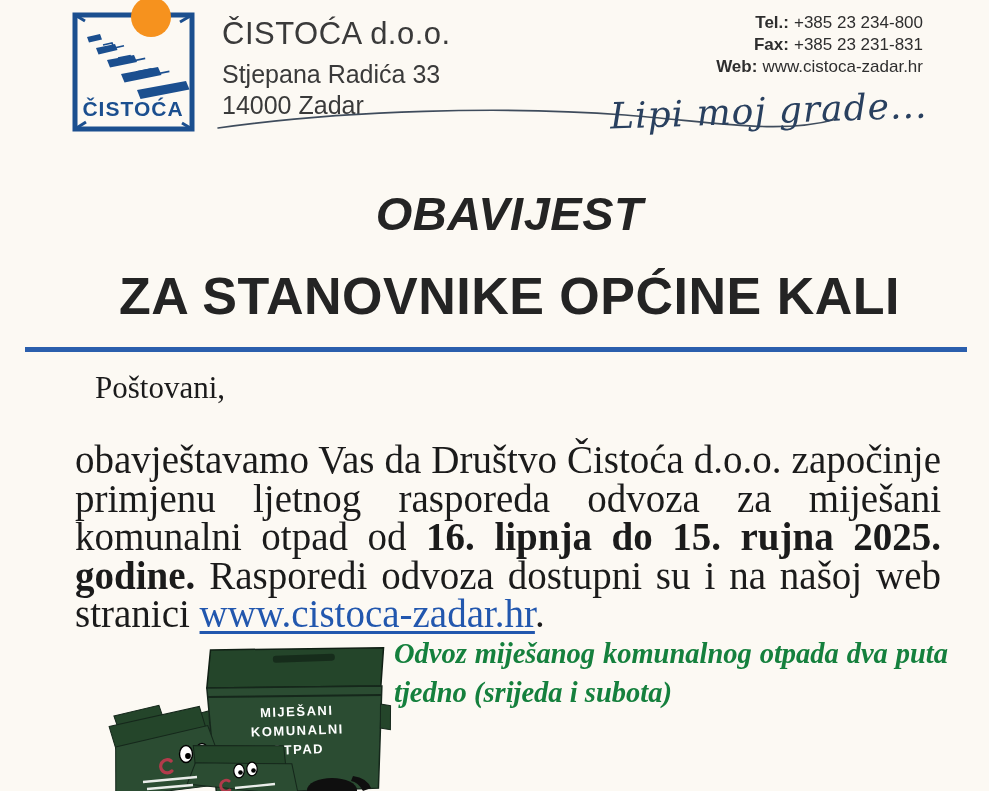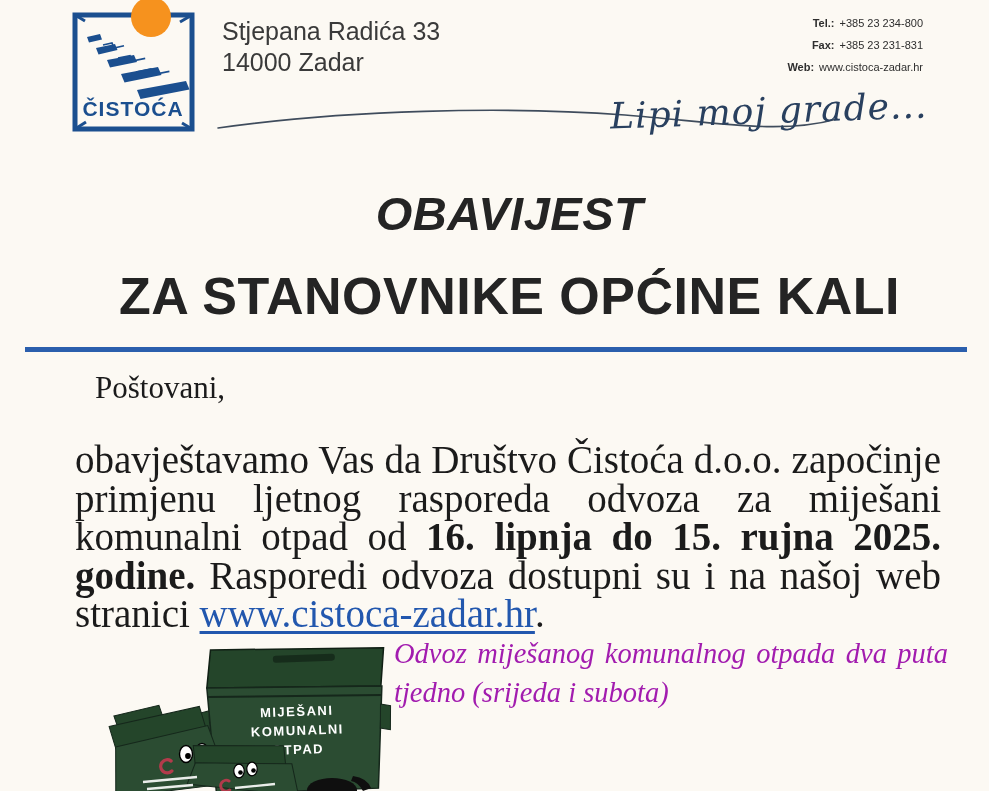--- a/index.html
+++ b/index.html
@@ -16,21 +16,21 @@
   
   #logo-svg { left:66px; top:0px; width:146px; height:138px; }
   .company-block { left:222px; top:16px; color:#3c3c3c; }
   .company-name {
     font-size:31px; letter-spacing:0.5px; color:#3a3a3a;
     margin-bottom:7px; font-weight:400;
   }
   .company-address { font-size:25px; line-height:31px; color:#3a3a3a; }
 
   .contact-block { right:66px; top:12px; text-align:right; }
-  .contact-line { font-size:11px; line-height:22px; color:#2e2e2e; white-space:nowrap; }
+  .contact-line { font-size:17px; line-height:22px; color:#2e2e2e; white-space:nowrap; }
   .contact-label { font-weight:bold; margin-right:5px; }
 
   .slogan {
     right:62px; top:90px;
     font-family:"DejaVu Serif", serif;
     font-style:italic;
     font-size:36px;
     color:#29405f;
     transform:rotate(-2deg);
     letter-spacing:1px;
@@ -69,23 +69,23 @@
   .link-text {
     color: var(--link-blue, #2257ae);
     text-decoration:underline;
     text-underline-offset:4px;
   }
 
   
   .schedule-note {
     left:394px; top:634px; width:554px;
     font-family:"Liberation Serif", serif;
-    font-weight:normal; font-style:italic;
+    font-weight:bold; font-style:italic;
     font-size:28.5px; line-height:39px;
-    text-align:justify; color:#a21caf;
+    text-align:justify; color:#15803d;
   }
   #bins-svg { left:85px; top:640px; width:330px; height:151px; }
 </style>
 </head>
 <body>
 
 <svg id="logo-svg" class="abs" viewBox="0 0 146 138" aria-hidden="true">
 
   <g>
     <rect x="9" y="15" width="117" height="114" fill="none" stroke="#1b4f8f" stroke-width="5"></rect>
@@ -101,20 +101,21 @@
     <path d="M55,74 l37,-7 3.5,8 -37,7.5 z"></path>
     <path d="M71,90 l49,-9 3.5,8.5 -49,9.5 z"></path>
     <path d="M37,45 l9,-2 2,5 10,-2.2" fill="none" stroke="#1b4f8f" stroke-width="1.6"></path>
     <path d="M52,58 l12,-2.4 2.2,5.4 13,-2.6" fill="none" stroke="#1b4f8f" stroke-width="1.6"></path>
     <path d="M70,72 l15,-3 2.4,5.6 16,-3.2" fill="none" stroke="#1b4f8f" stroke-width="1.6"></path>
   </g>
   <text x="67" y="116" text-anchor="middle" font-family="Liberation Sans, sans-serif" font-size="21" font-weight="bold" fill="#1b4f8f" letter-spacing="1">ČISTOĆA</text>
 </svg>
 
 <div class="abs company-block">
+  <div class="company-name">ČISTOĆA d.o.o.</div>
   <div class="company-address">Stjepana Radića 33</div>
   <div class="company-address">14000 Zadar</div>
 </div>
 
 <div class="abs contact-block">
   <div class="contact-line">
     <span class="contact-label">Tel.:</span><span>+385 23 234-800</span>
   </div>
   <div class="contact-line">
     <span class="contact-label">Fax:</span><span>+385 23 231-831</span>

